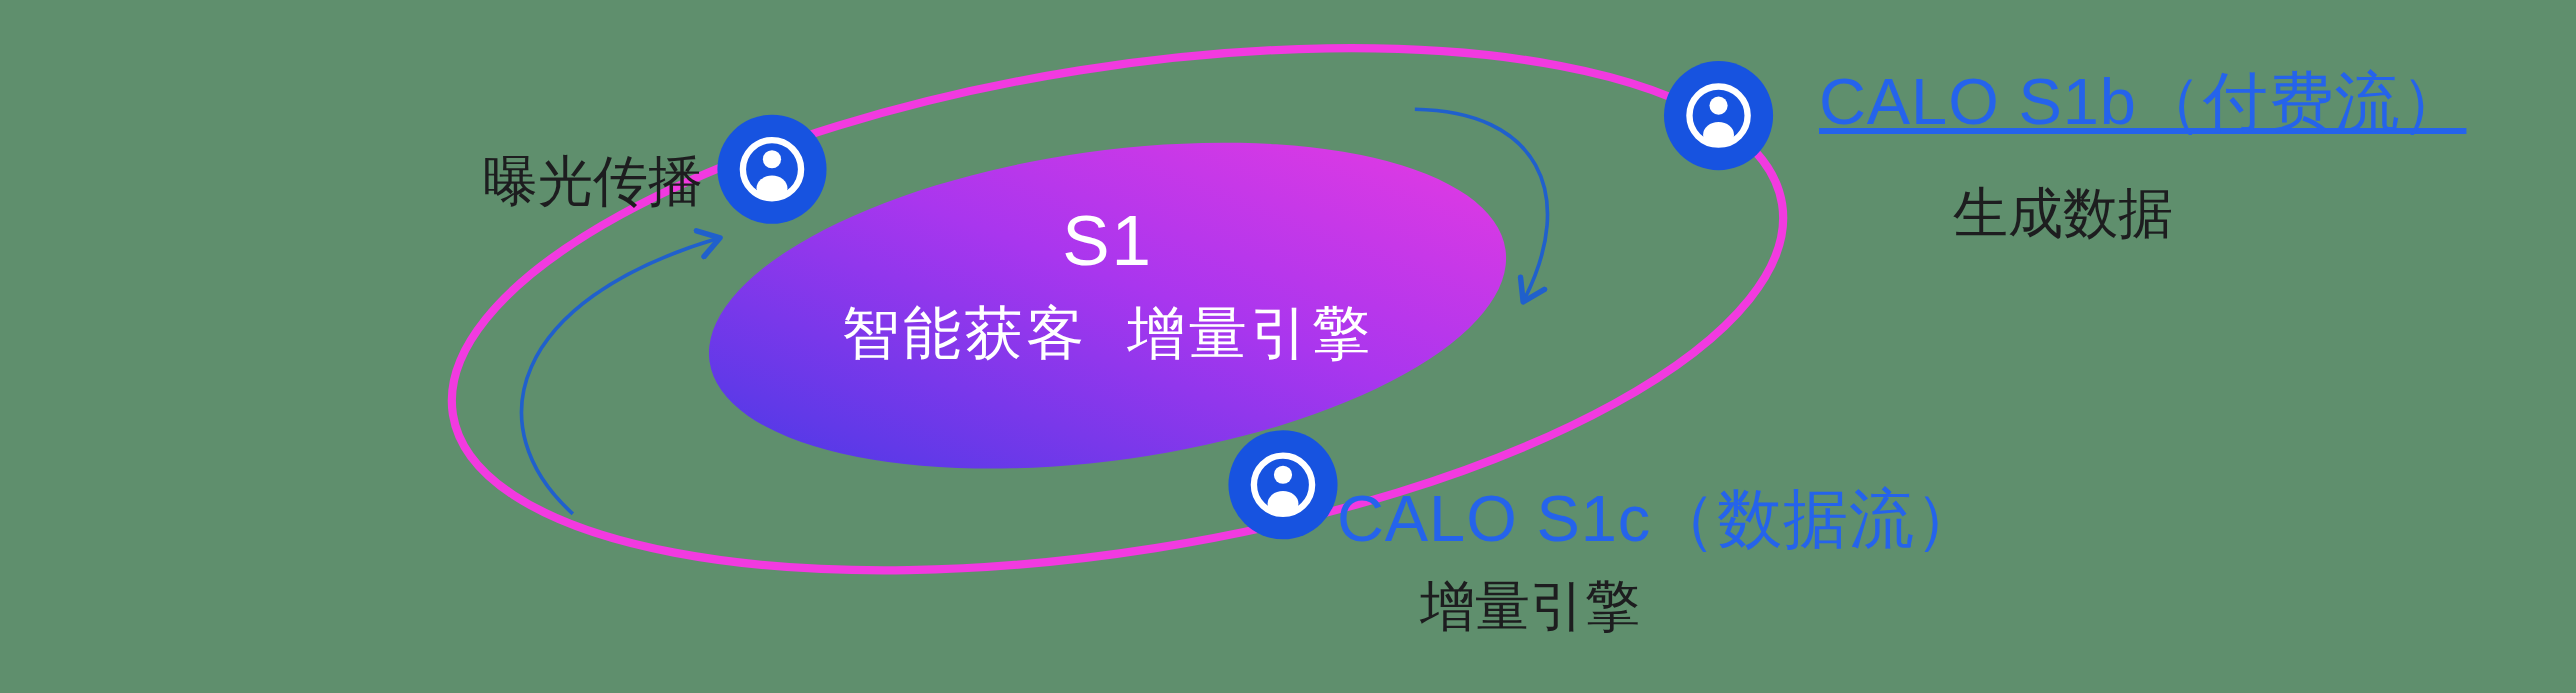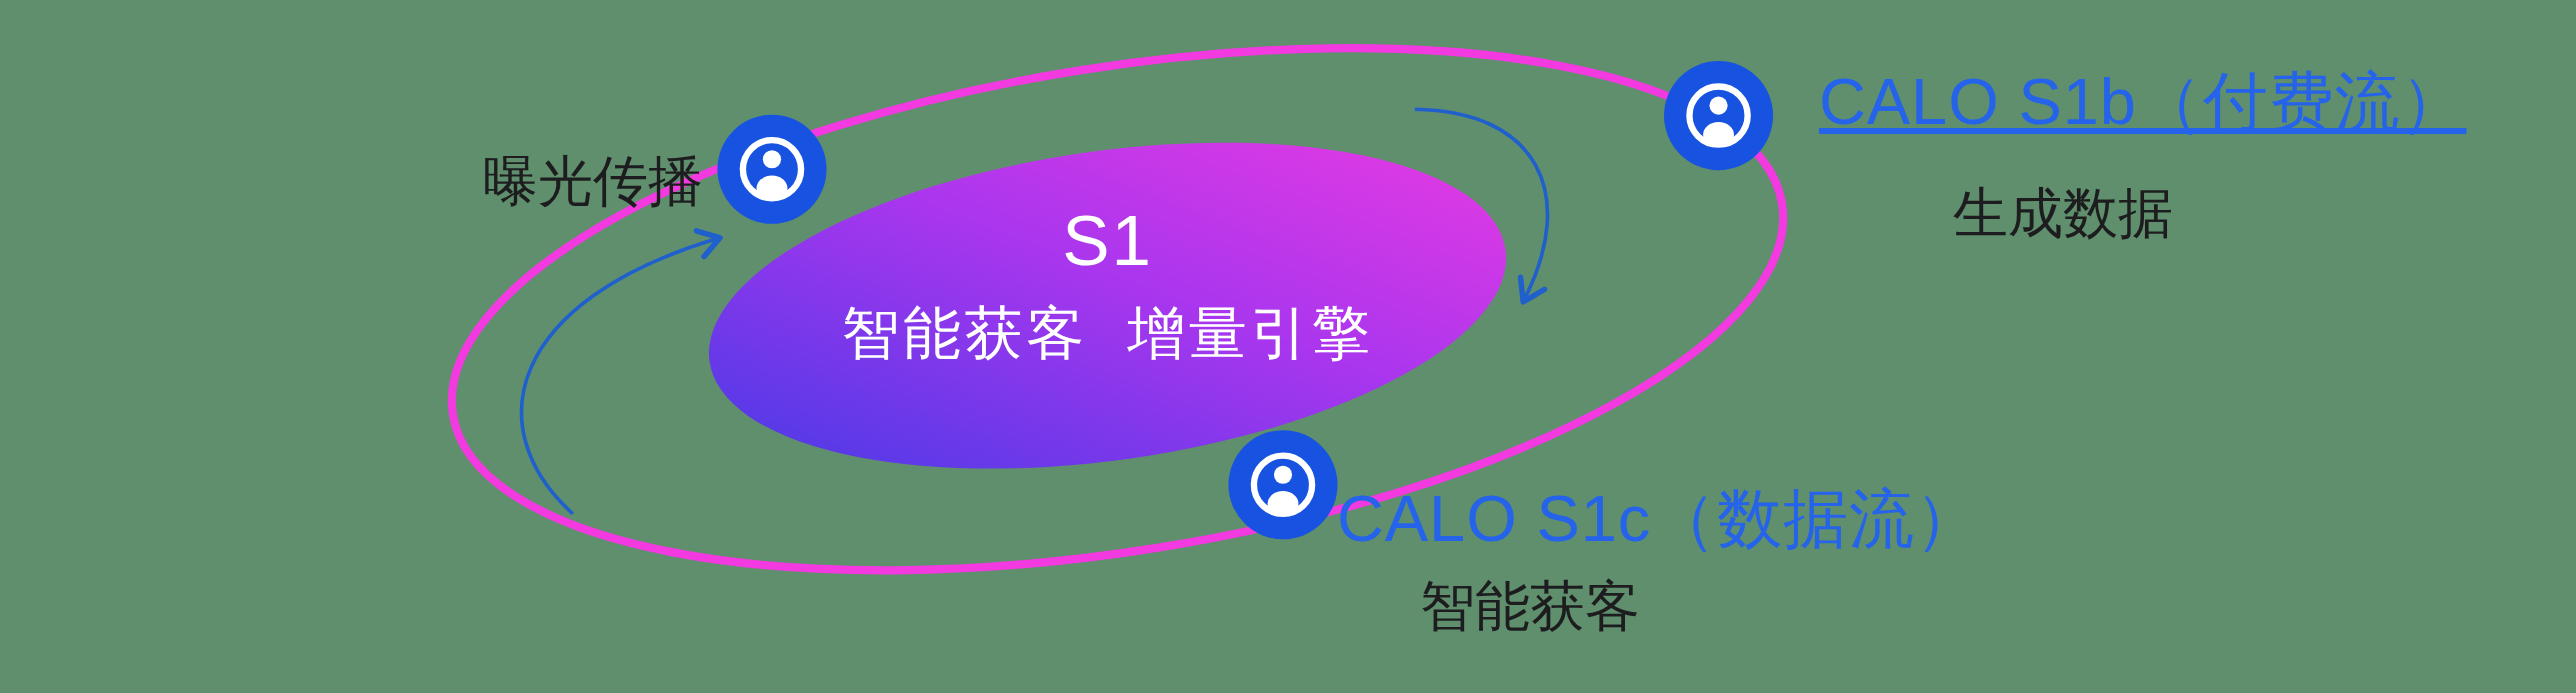--- a/index.html
+++ b/index.html
@@ -115,16 +115,16 @@
     <div class="center-title">S1</div>
     <div class="center-sub">智能获客  增量引擎</div>
   </div>
 
   <div class="label-sub" style="left:483px; top:150px;">曝光传播</div>
 
   <div class="label-title" style="left:1819px; top:65px;text-decoration:underline;">CALO S1b（付费流）</div>
   <div class="label-sub" style="left:1953px; top:182px;">生成数据</div>
 
   <div class="label-title" style="left:1337px; top:466px;margin-top:16px;">CALO S1c（数据流）</div>
-  <div class="label-sub" style="left:1420px; top:575px;">智能获客</div>
+  <div class="label-sub" style="left:1420px; top:575px;">增量引擎</div>
 
 </div>
 
 
 </body></html>

